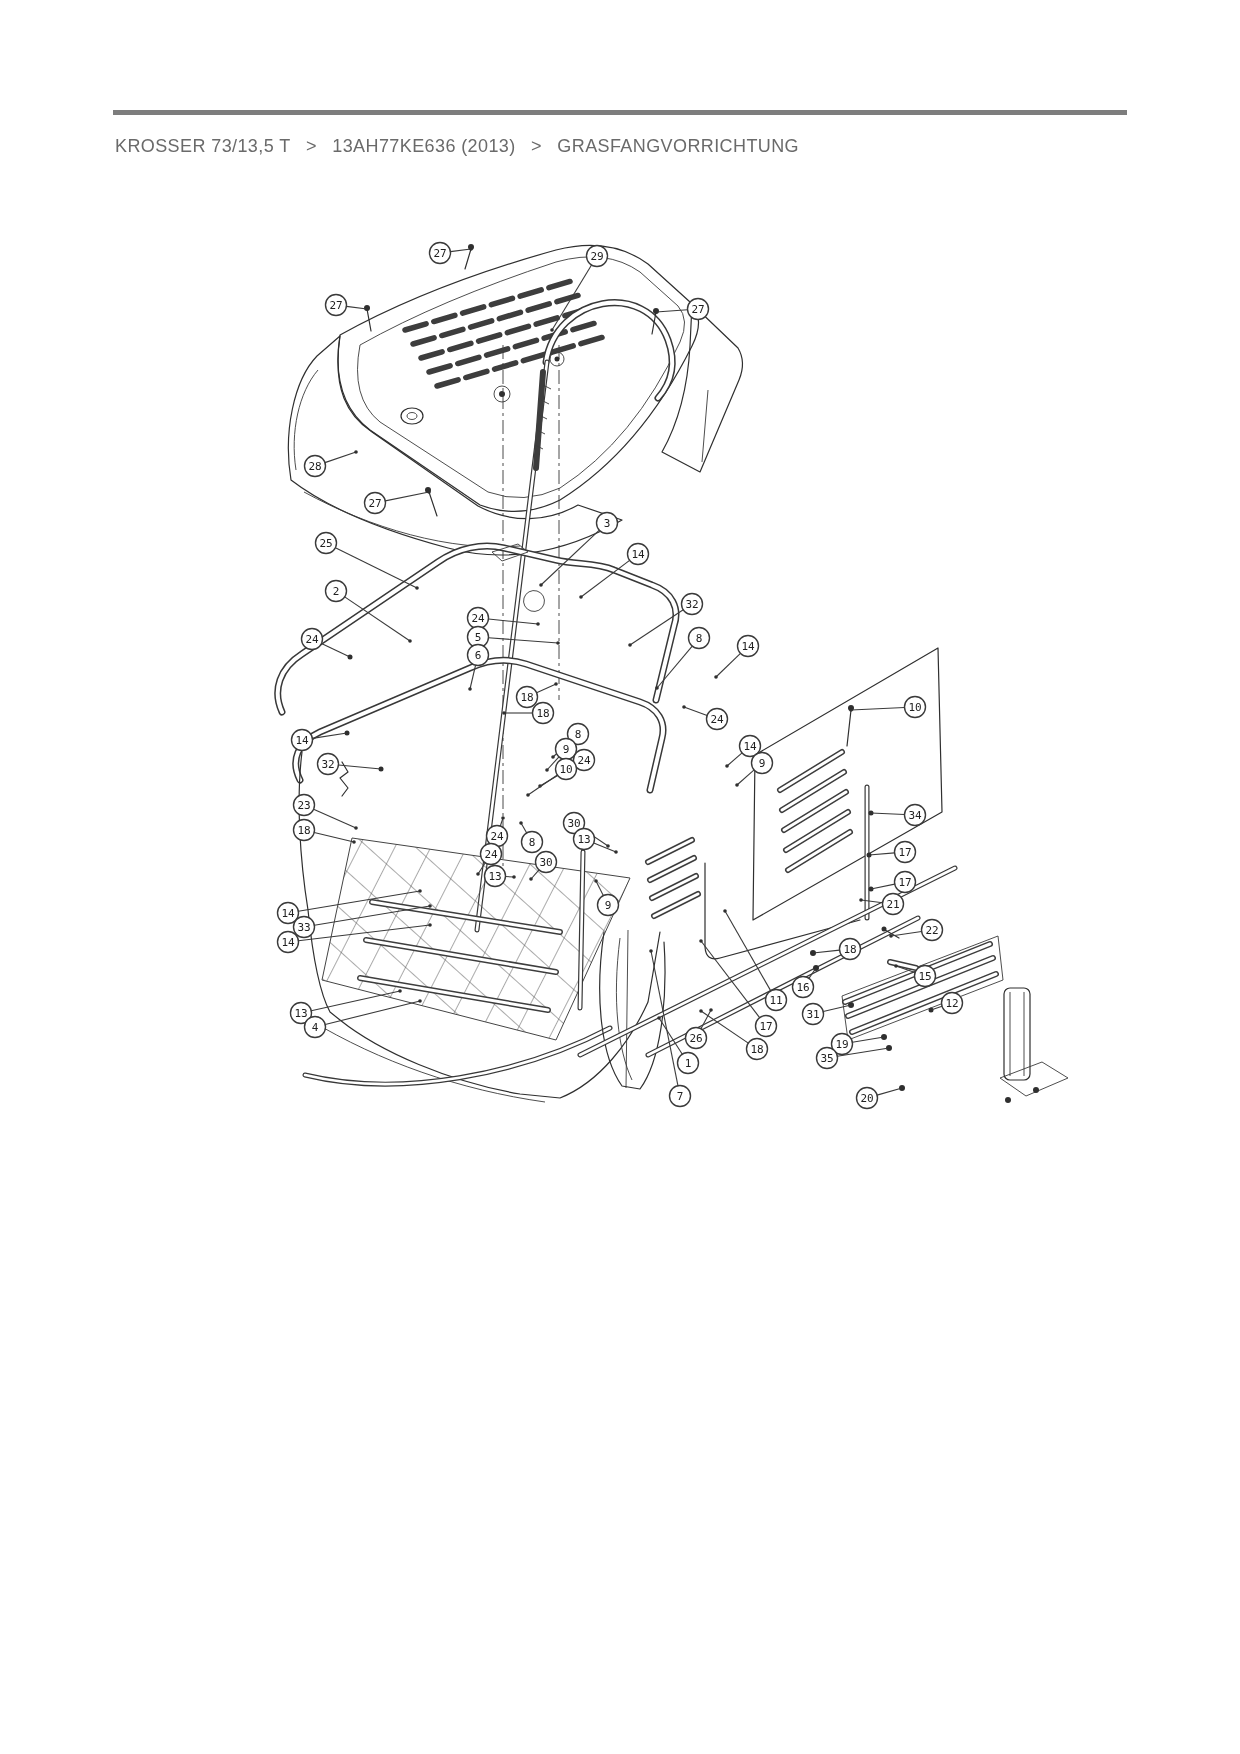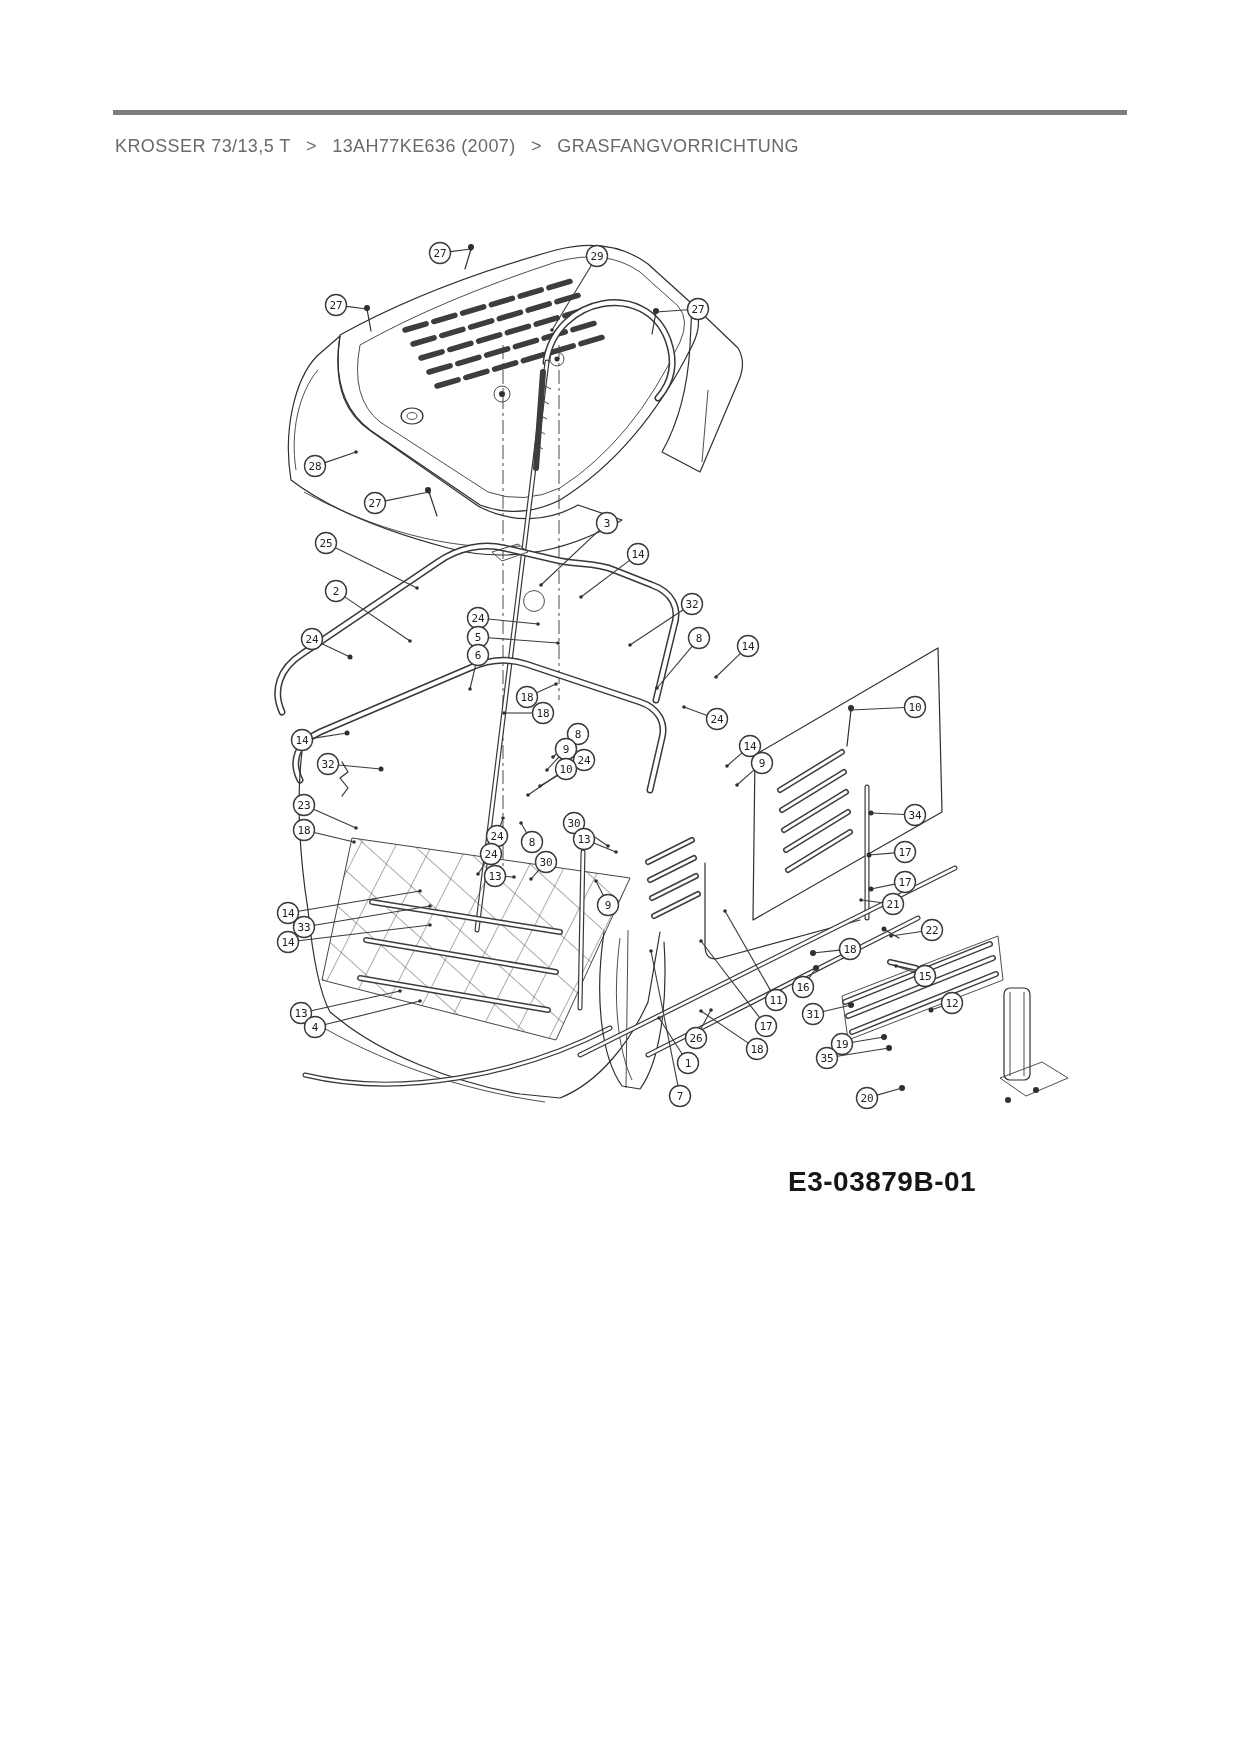--- a/index.html
+++ b/index.html
@@ -35,21 +35,21 @@
 </head>
 <body>
 
 <div class="page">
 
   <div class="top-rule"></div>
 
   <div class="breadcrumb">
     <span class="crumb">KROSSER 73/13,5 T</span>
     <span class="sep">&gt;</span>
-    <span class="crumb">13AH77KE636 (2007)</span>
+    <span class="crumb">13AH77KE636 (2013)</span>
     <span class="sep">&gt;</span>
     <span class="crumb">GRASFANGVORRICHTUNG</span>
   </div>
 
   <svg class="diagram-svg" viewBox="0 0 1240 1754" xmlns="http://www.w3.org/2000/svg">
     <defs>
       <pattern id="m1" width="32" height="32" patternUnits="userSpaceOnUse" patternTransform="rotate(27)">
         <path d="M0 0 V32" stroke="#555555" stroke-width="1"></path>
       </pattern>
       <pattern id="m2" width="32" height="32" patternUnits="userSpaceOnUse" patternTransform="rotate(-48)">
@@ -577,14 +577,13 @@
         </g>
         <g>
           <line x1="877.0960014502286" y1="1095.1154281570775" x2="902" y2="1088" class="leader"></line>
           <circle cx="902" cy="1088" r="1.8" class="leader-dot"></circle>
           <circle cx="867" cy="1098" r="10.5" class="callout-circle"></circle>
           <text x="867" y="1102" class="callout-text">20</text>
         </g>
       </g>
   </svg>
 
-  <div class="diagram-code">E3-03879B-01</div>
 </div>
 
 </body></html>

